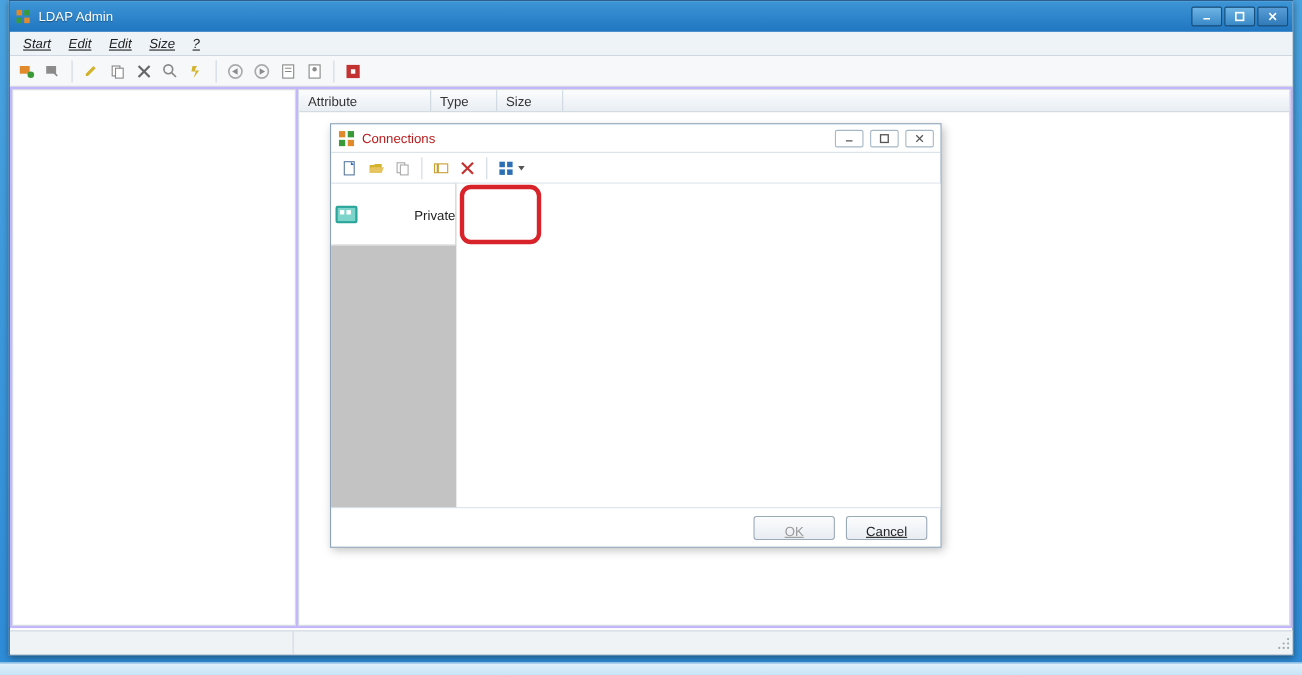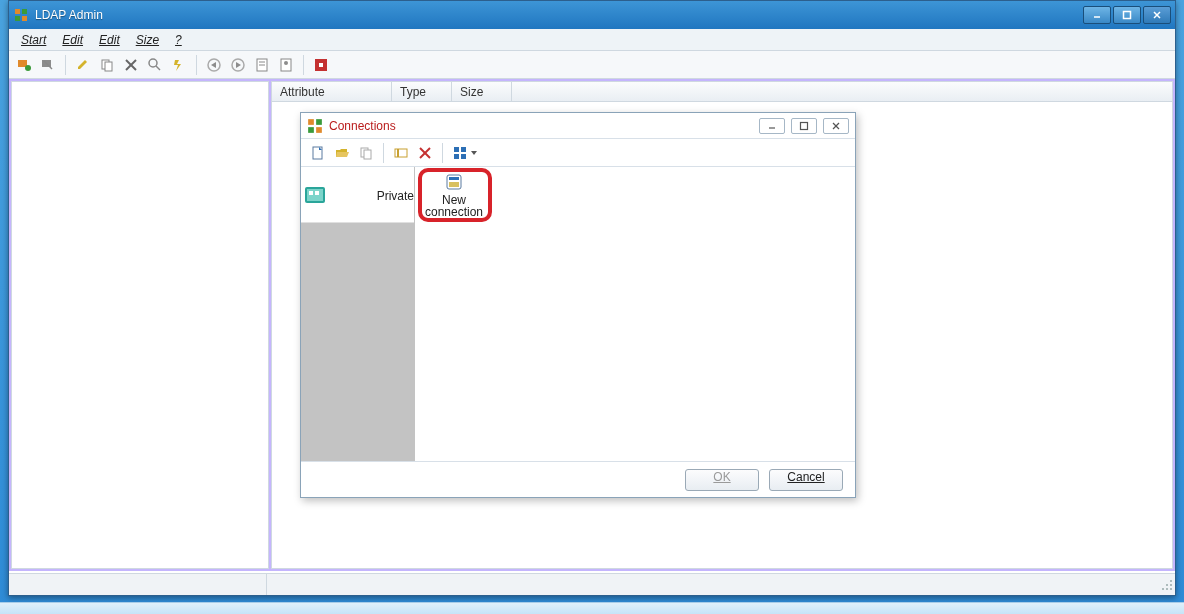--- a/index.html
+++ b/index.html
@@ -127,21 +127,21 @@
     border: 4px solid #d8232a; border-radius: 10px; pointer-events: none;
   }
 
   .dlg-buttons {
     height: 36px; border-top: 1px solid #d8e0e8; display: flex; align-items: center;
     justify-content: flex-end; gap: 10px; padding: 0 12px;
   }
   .btn {
     min-width: 74px; height: 22px; border: 1px solid #9aa9b6; border-radius: 3px;
     background: linear-gradient(to bottom, #fcfcfd, #e8edf2);
-    display: flex; align-items: flex-start; justify-content: center; cursor: pointer;
+    display: flex; align-items: flex-end; justify-content: center; cursor: pointer;
     color: #222;
   }
   .btn.disabled { color: #9a9a9a; cursor: default; }
   .btn u { text-decoration: underline; }
 
   
   .ic-orange { fill: #e08a2c; }
   .ic-green { fill: #3a9a3a; }
   .ic-blue { fill: #2c6fb5; }
   .ic-red { fill: #c43131; }
@@ -386,31 +386,20 @@
             <rect x="4" y="6" width="20" height="16" rx="2" class="ic-teal"></rect>
             <rect x="6" y="8" width="16" height="12" fill="#7cd4ca"></rect>
             <rect x="8" y="10" width="4" height="4" fill="#fff"></rect>
             <rect x="14" y="10" width="4" height="4" fill="#fff"></rect>
           </svg>
         <span class="lbl">Private</span>
       </div>
     </div>
     <div class="dlg-list">
       <div class="highlight-red"></div>
-      <div class="conn-item">
-        <span class="ico">
-          <svg viewBox="0 0 20 20">
-              <rect x="3" y="3" width="14" height="14" rx="2" fill="#fff" stroke="#5a7aa0"></rect>
-              <rect x="5" y="5" width="10" height="3" class="ic-blue"></rect>
-              <rect x="5" y="10" width="10" height="5" fill="#d8c060"></rect>
-            </svg>
-        </span>
-        <span class="lbl" style="white-space:pre-line">New
-connection</span>
-      </div>
     </div>
   </div>
 
   <div class="dlg-buttons">
     <div class="btn disabled">
         <u>OK</u>
       </div>
     <div class="btn">
         <u>Cancel</u>
       </div>

